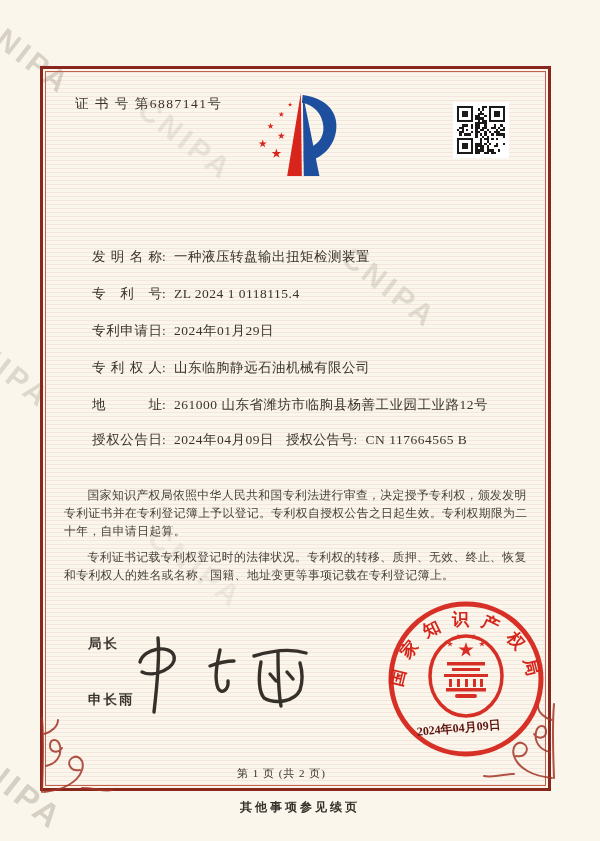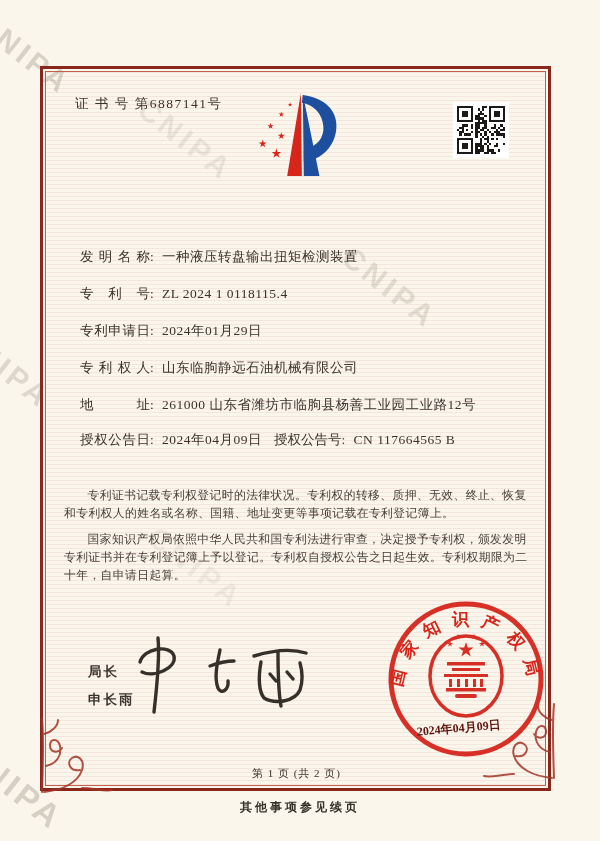--- a/index.html
+++ b/index.html
@@ -43,44 +43,44 @@
   .logo{position:absolute;left:245px;top:90px;width:100px;height:88px;}
   .qr{
     position:absolute;left:453px;top:102px;width:56px;height:56px;
     background:#ffffff;box-sizing:border-box;padding:4px;
   }
   .qr svg{width:100%;height:100%;display:block;}
   .title{
     position:absolute;left:40px;top:179px;width:505px;text-align:center;
     font-size:27px;font-weight:700;letter-spacing:12px;text-indent:12px;color:#292220;
   }
-  .fields{position:absolute;left:80px;top:246px;}
+  .fields{position:absolute;left:92px;top:246px;}
   .row{font-size:13.5px;height:22px;line-height:22px;margin-bottom:15px;white-space:nowrap;color:#3a332c;}
   .row.gap-sm{margin-bottom:13px;}
   .f-label{display:inline-block;width:70px;text-align:justify;text-align-last:justify;vertical-align:top;}
   .f-colon{display:inline-block;width:12px;}
   .f-value{letter-spacing:.5px;}
   .grant-group{margin-left:12px;}
   .paragraphs{
     position:absolute;left:64px;top:486px;width:474px;
     font-size:11.8px;line-height:18px;letter-spacing:.4px;color:#46403a;
   }
   .paragraphs p{margin:0;text-indent:2em;}
   .paragraphs p + p{margin-top:8px;}
   .signer-title,.signer-name{
     position:absolute;left:88px;
     font-family:"Liberation Sans","DejaVu Sans",sans-serif;
     font-weight:700;font-size:13.5px;color:#3a342e;letter-spacing:2px;
   }
-  .signer-title{top:663px;}
+  .signer-title{top:635px;}
   .signer-name{top:691px;}
   .signature{position:absolute;left:128px;top:626px;width:200px;height:100px;}
   .seal{position:absolute;left:385px;top:598px;width:162px;height:162px;}
   .page-info{
-    position:absolute;left:44px;top:766px;width:505px;text-align:center;
+    position:absolute;left:29px;top:766px;width:505px;text-align:center;
     font-size:11px;letter-spacing:1px;color:#3a332c;
   }
   .cont-note{
     position:absolute;left:0;top:799px;width:600px;text-align:center;
     font-size:12px;font-weight:700;letter-spacing:3px;color:#35302a;
   }
   .flourish{position:absolute;width:86px;height:86px;}
   .fl-left{left:32px;top:714px;}
   .fl-right{left:478px;top:700px;transform:scaleX(-1);}
 </style>
@@ -288,22 +288,22 @@
     </div>
     <div class="row gap-sm">
       <span class="f-label">地址</span><span class="f-colon">:</span><span class="f-value">261000 山东省潍坊市临朐县杨善工业园工业路12号</span>
     </div>
     <div class="row">
       <span class="f-label">授权公告日</span><span class="f-colon">:</span><span class="f-value">2024年04月09日</span><span class="grant-group"><span>授权公告号</span><span class="f-colon">:</span><span class="f-value">CN 117664565 B</span></span>
     </div>
   </div>
 
   <div class="paragraphs">
+    <p>国家知识产权局依照中华人民共和国专利法进行审查，决定授予专利权，颁发发明专利证书并在专利登记簿上予以登记。专利权自授权公告之日起生效。专利权期限为二十年，自申请日起算。</p>
     <p>专利证书记载专利权登记时的法律状况。专利权的转移、质押、无效、终止、恢复和专利权人的姓名或名称、国籍、地址变更等事项记载在专利登记簿上。</p>
-    <p>国家知识产权局依照中华人民共和国专利法进行审查，决定授予专利权，颁发发明专利证书并在专利登记簿上予以登记。专利权自授权公告之日起生效。专利权期限为二十年，自申请日起算。</p>
   </div>
 
   <div class="signer-title">局长</div>
   <div class="signer-name">申长雨</div>
 
   <svg class="signature" viewBox="0 0 200 100">
     <g fill="none" stroke="#35302a" stroke-width="3.4" stroke-linecap="round" stroke-linejoin="round">
       <path d="M30,12 C32,32 29,60 26,86"></path>
       <path d="M12,36 C16,22 42,18 46,30 C49,42 26,52 14,46"></path>
       <path d="M92,24 C89,38 86,52 90,62 C93,69 101,64 100,55"></path>

